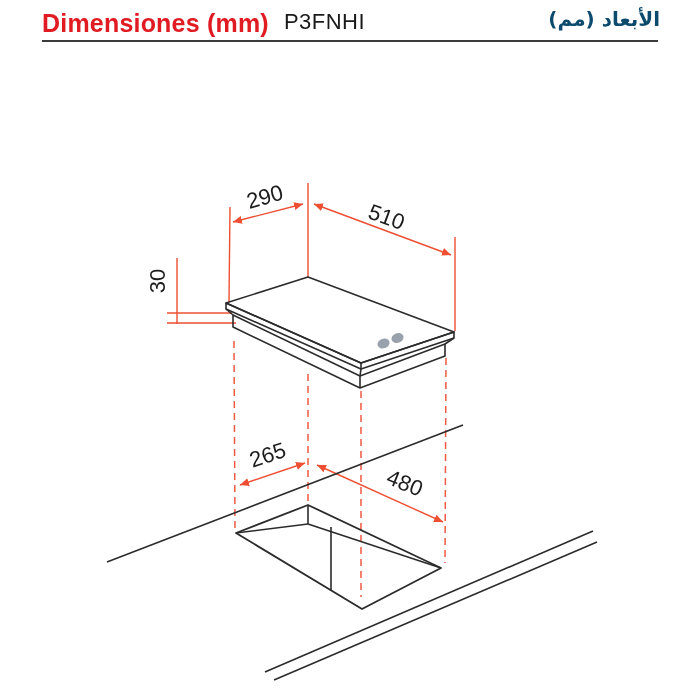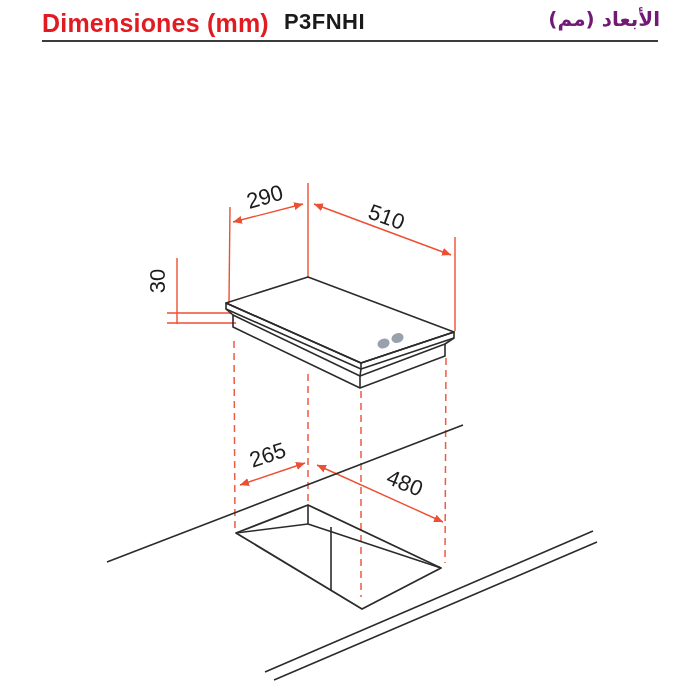--- a/index.html
+++ b/index.html
@@ -11,26 +11,26 @@
     overflow:hidden;
   }
   .hdr-left{
     position:absolute;left:42px;top:9px;
     font-size:25px;font-weight:bold;color:#e01b22;
     letter-spacing:0.2px;
   }
   .hdr-center{
     position:absolute;left:0;top:9px;width:649px;
     text-align:center;
-    font-size:22px;font-weight:700;color:#1a1a1a;
+    font-size:22px;font-weight:400;color:#1a1a1a;
     letter-spacing:0.5px;
   }
   .hdr-right{
     position:absolute;right:40px;top:7px;
-    font-size:20px;font-weight:bold;color:#701a75;
+    font-size:20px;font-weight:bold;color:#0c4a6e;
     font-family:"DejaVu Sans", sans-serif;
     direction:rtl;
   }
   .hdr-rule{
     position:absolute;left:42px;top:40px;width:616px;height:2px;
     background:#3b3b3b;
   }
   svg{position:absolute;left:0;top:0;}
   .dim-label{
     font-family:"Liberation Sans", sans-serif;

